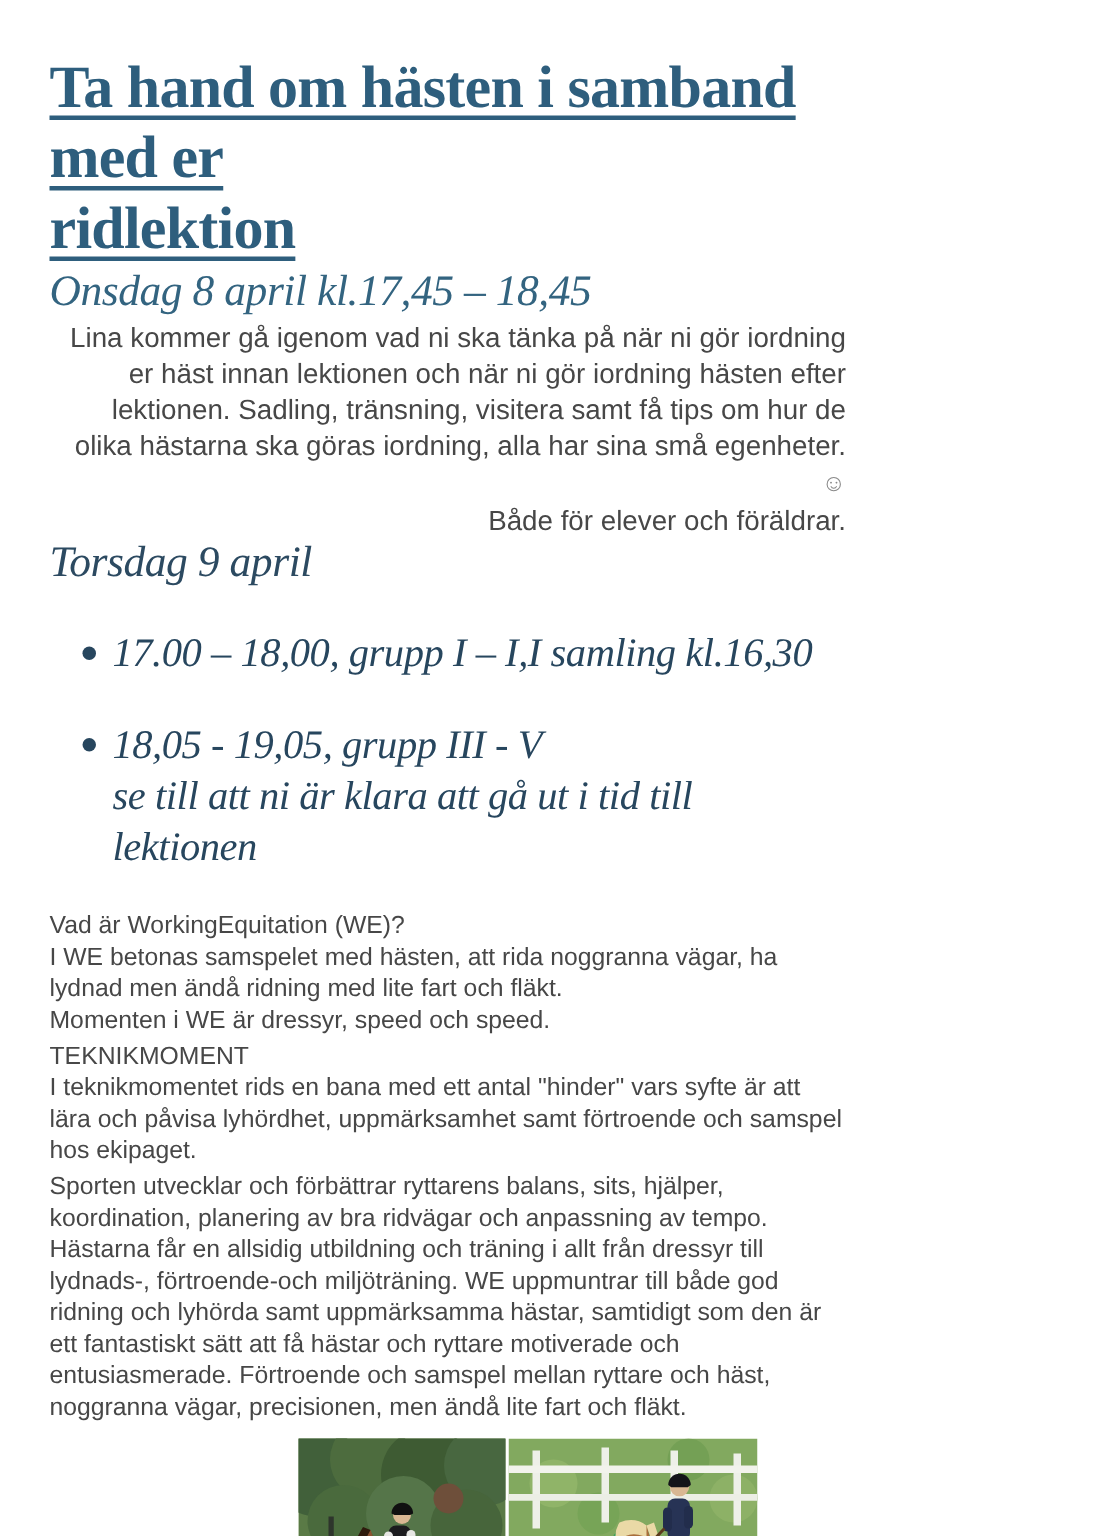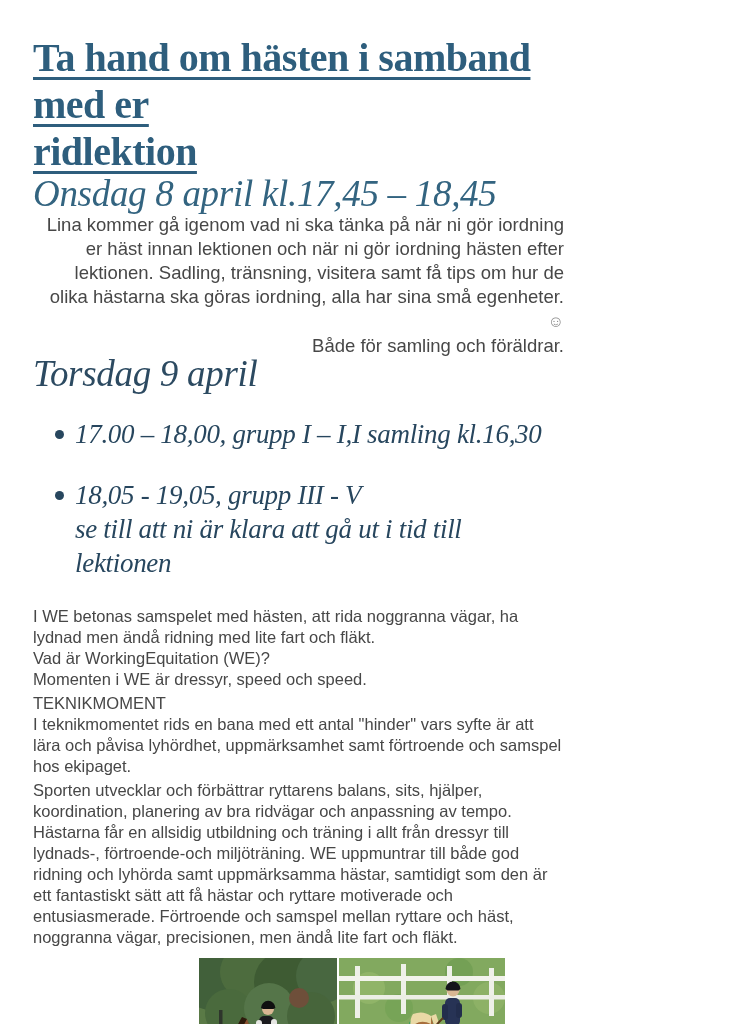--- a/index.html
+++ b/index.html
@@ -20,21 +20,21 @@
   }
   .h1 .tline{
     display:block;
     text-decoration:underline;
     text-decoration-thickness:3px;
     text-underline-offset:6px;
   }
   .h2{margin-top:26px;}
   .date{
     font-family:"Liberation Serif","DejaVu Serif",serif;
-    font-style:italic;font-size:37px;line-height:32px;
+    font-style:italic;font-size:29px;line-height:32px;
     color:var(--date1);margin-top:3px;letter-spacing:-0.3px;
   }
   .date-2{color:var(--date2);margin-top:0;}
   .body-lg{
     font-size:18.5px;line-height:24px;color:var(--body);margin-top:3px;text-align:right;
   }
   .body-sm{
     font-size:16.5px;line-height:21px;color:var(--body);
   }
   .smiley{color:#8a8a8a;font-size:16px;}
@@ -62,40 +62,40 @@
 <div class="page">
 
   <h1 class="h1">
     <span class="tline">Ta hand om hästen i samband med er</span>
     <span class="tline">ridlektion</span>
   </h1>
 
   <div class="date">Onsdag 8 april kl.17,45 – 18,45</div>
 
   <p class="body-lg"><span>Lina kommer gå igenom vad ni ska tänka på när ni gör iordning er häst innan lektionen och när ni gör iordning hästen efter lektionen. Sadling, tränsning, visitera samt få tips om hur de olika hästarna ska göras iordning, alla har sina små egenheter.</span> <span class="smiley">☺</span><br>
-  <span>Både för samling och föräldrar.</span></p>
+  <span>Både för elever och föräldrar.</span></p>
 
 
   <div class="date date-2">Torsdag 9 april</div>
 
   <ul class="schedule">
     <li>
       <span class="dot"></span>
       <span>17.00 – 18,00, grupp I – I,I samling kl.16,30</span>
     </li>
     <li>
       <span class="dot"></span>
       <span>18,05 - 19,05, grupp III - V</span>
       <div>se till att ni är klara att gå ut i tid till lektionen</div>
     </li>
   </ul>
 
   <div class="body-sm mt26">
+    <p>Vad är WorkingEquitation (WE)?</p>
     <p>I WE betonas samspelet med hästen, att rida noggranna vägar, ha lydnad men ändå ridning med lite fart och fläkt.</p>
-    <p>Vad är WorkingEquitation (WE)?</p>
     <p>Momenten i WE är dressyr, speed och speed.</p>
   </div>
 
   <div class="body-sm mt21">
     <p>TEKNIKMOMENT</p>
     <p>I teknikmomentet rids en bana med ett antal "hinder" vars syfte är att lära och påvisa lyhördhet, uppmärksamhet samt förtroende och samspel hos ekipaget.</p>
   </div>
 
   <p class="body-sm mt21">Sporten utvecklar och förbättrar ryttarens balans, sits, hjälper, koordination, planering av bra ridvägar och anpassning av tempo. Hästarna får en allsidig utbildning och träning i allt från dressyr till lydnads-, förtroende-och miljöträning. WE uppmuntrar till både god ridning och lyhörda samt uppmärksamma hästar, samtidigt som den är ett fantastiskt sätt att få hästar och ryttare motiverade och entusiasmerade. Förtroende och samspel mellan ryttare och häst, noggranna vägar, precisionen, men ändå lite fart och fläkt.</p>
 

